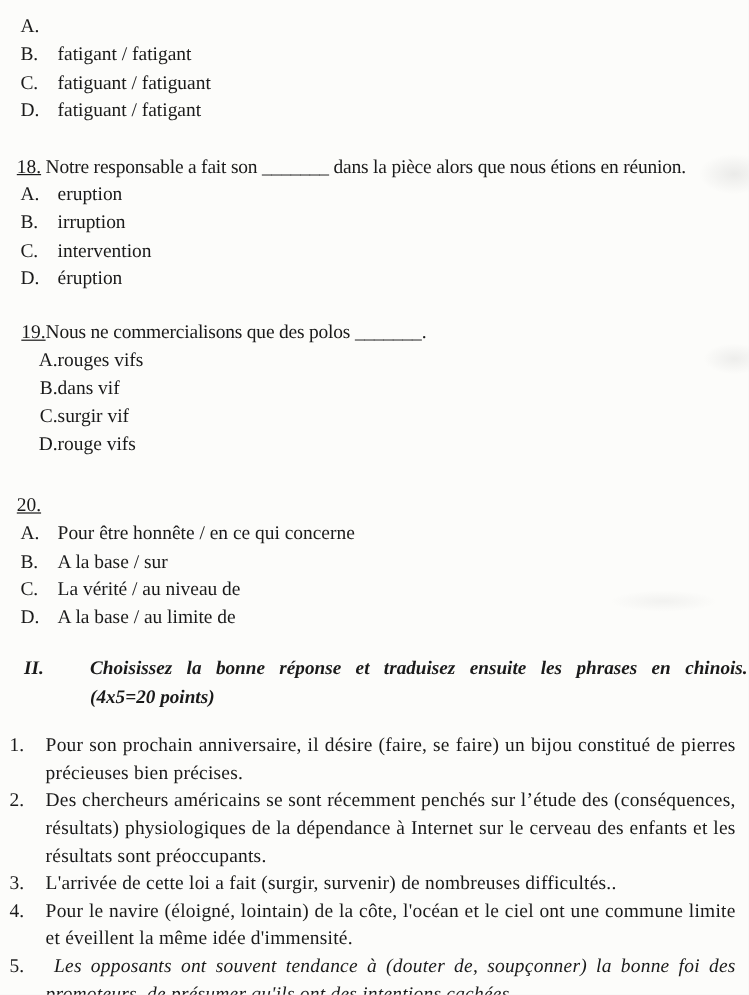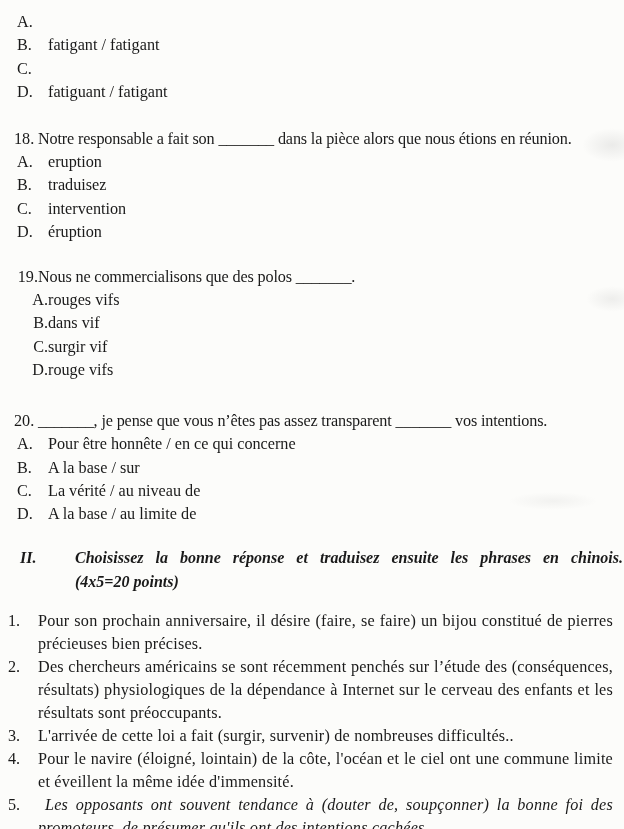--- a/index.html
+++ b/index.html
@@ -20,21 +20,21 @@
          background: radial-gradient(ellipse, rgba(110,110,110,0.12), transparent 70%); }
   .sm2 { right: -14px; top: 286px; width: 52px; height: 26px;
          background: radial-gradient(ellipse, rgba(110,110,110,0.10), transparent 70%); }
   .sm3 { right: 26px; top: 492px; width: 90px; height: 18px;
          background: radial-gradient(ellipse, rgba(120,120,120,0.08), transparent 70%); }
 
   .opt-row { display: flex; margin-left: 17px; line-height: 23.4px; white-space: nowrap; }
   .opt-letter { min-width: 31px; }
 
   .stem-row { display: flex; margin-left: 14px; line-height: 23.4px; }
-  .qnum { min-width: 24px; }
+  .qnum { min-width: 24px; text-decoration: underline; }
   .stem { white-space: nowrap; letter-spacing: -0.15px; }
 
   .block-q18 { margin-top: 23px; }
   .block-q19 { margin-top: 21px; text-align: right; }
   .block-q20 { margin-top: 27px; }
 
   .section-heading { display: flex; margin-top: 19px; margin-left: 20px;
                      font-weight: bold; font-size: 16px; line-height: 24px; font-style: italic; }
   .numeral { min-width: 55px; }
   .heading-body { width: 548px; }
@@ -59,39 +59,40 @@
   <div>
     <div class="opt-row">
       <span class="opt-letter">A.</span>
     </div>
     <div class="opt-row">
       <span class="opt-letter">B.</span>
       <span>fatigant / fatigant</span>
     </div>
     <div class="opt-row">
       <span class="opt-letter">C.</span>
+      <span>fatiguant / fatiguant</span>
     </div>
     <div class="opt-row">
       <span class="opt-letter">D.</span>
       <span>fatiguant / fatigant</span>
     </div>
   </div>
 
   <div class="block-q18">
     <div class="stem-row">
       <span class="qnum">18.</span>
       <span class="stem">Notre responsable a fait son _______ dans la pièce alors que nous étions en réunion.</span>
     </div>
     <div class="opt-row">
       <span class="opt-letter">A.</span>
       <span>eruption</span>
     </div>
     <div class="opt-row">
       <span class="opt-letter">B.</span>
-      <span>traduisez</span>
+      <span>irruption</span>
     </div>
     <div class="opt-row">
       <span class="opt-letter">C.</span>
       <span>intervention</span>
     </div>
     <div class="opt-row">
       <span class="opt-letter">D.</span>
       <span>éruption</span>
     </div>
   </div>
@@ -115,21 +116,20 @@
     </div>
     <div class="opt-row">
       <span class="opt-letter">D.</span>
       <span>rouge vifs</span>
     </div>
   </div>
 
   <div class="block-q20">
     <div class="stem-row">
       <span class="qnum">20.</span>
-      <span class="stem">_______, je pense que vous n’êtes pas assez transparent _______ vos intentions.</span>
     </div>
     <div class="opt-row">
       <span class="opt-letter">A.</span>
       <span>Pour être honnête / en ce qui concerne</span>
     </div>
     <div class="opt-row">
       <span class="opt-letter">B.</span>
       <span>A la base / sur</span>
     </div>
     <div class="opt-row">

